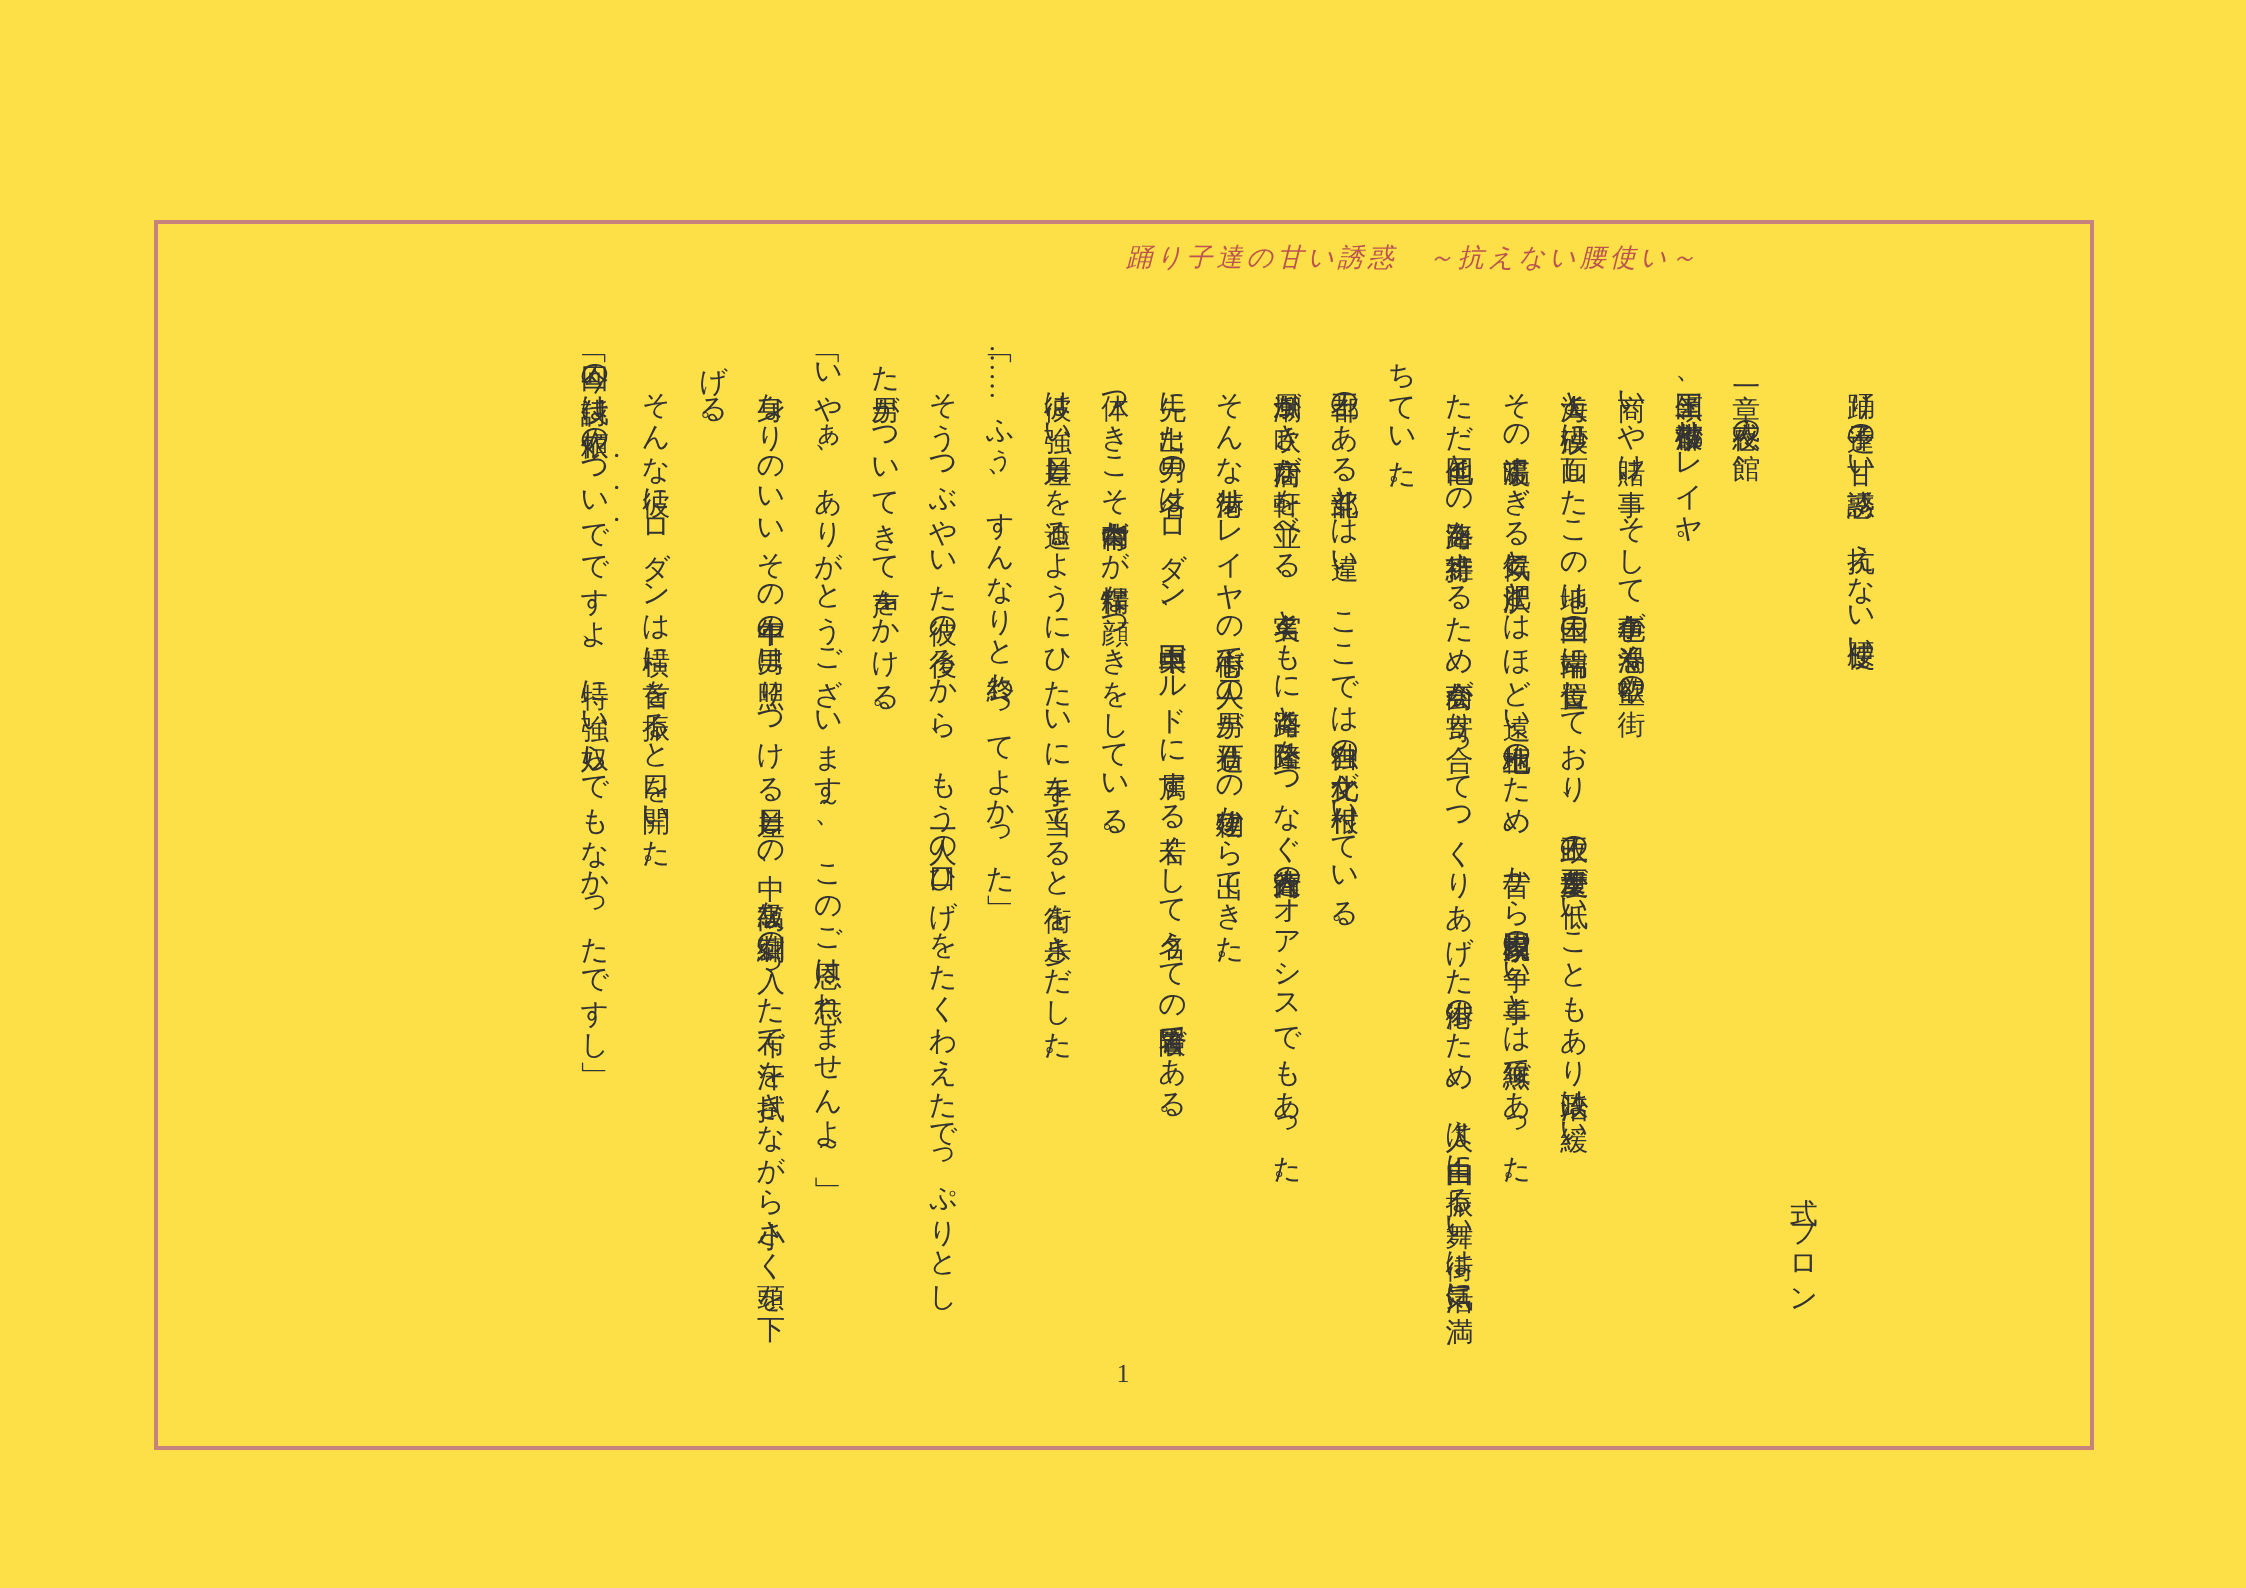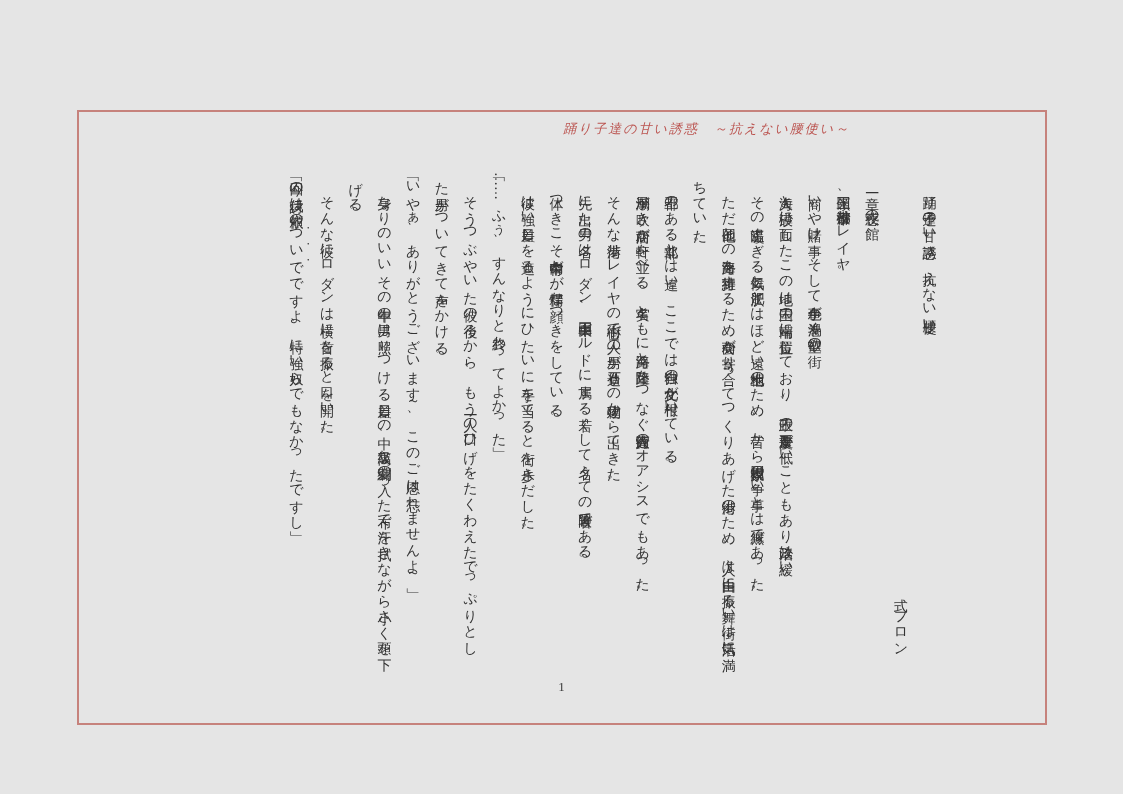--- a/index.html
+++ b/index.html
@@ -4,21 +4,21 @@
 <style>
   html, body {
     margin: 0;
     padding: 0;
     background: #ffffff;
   }
   .page {
     position: relative;
     width: 1123px;
     height: 794px;
-    background: #e5e5e5;
+    background: #fde047;
     overflow: hidden;
     font-family: "Liberation Serif", "DejaVu Serif", serif;
   }
   .frame {
     position: absolute;
     left: 77px;
     top: 110px;
     width: 966px;
     height: 611px;
     border: 2px solid var(--border, #c6827c);

